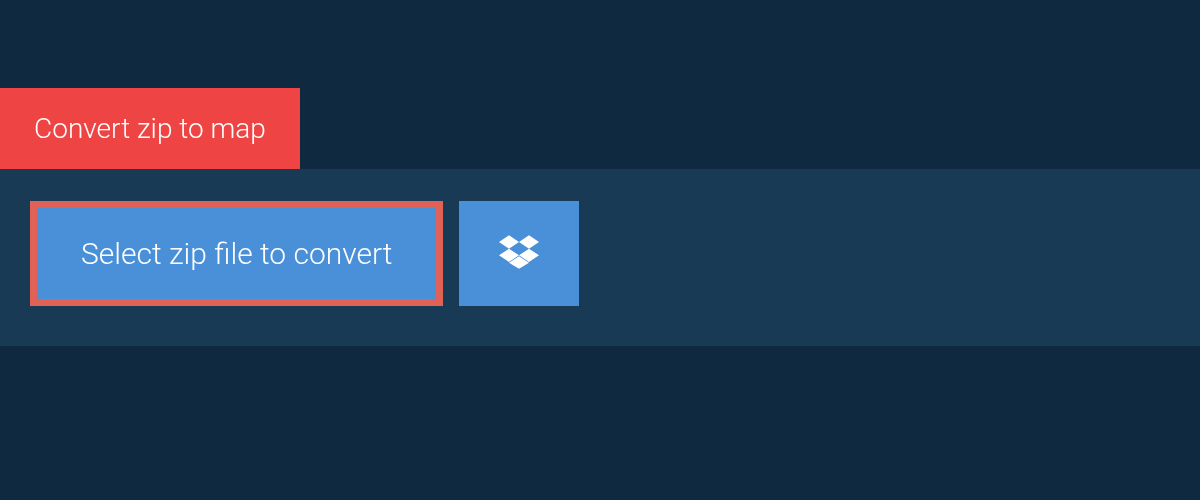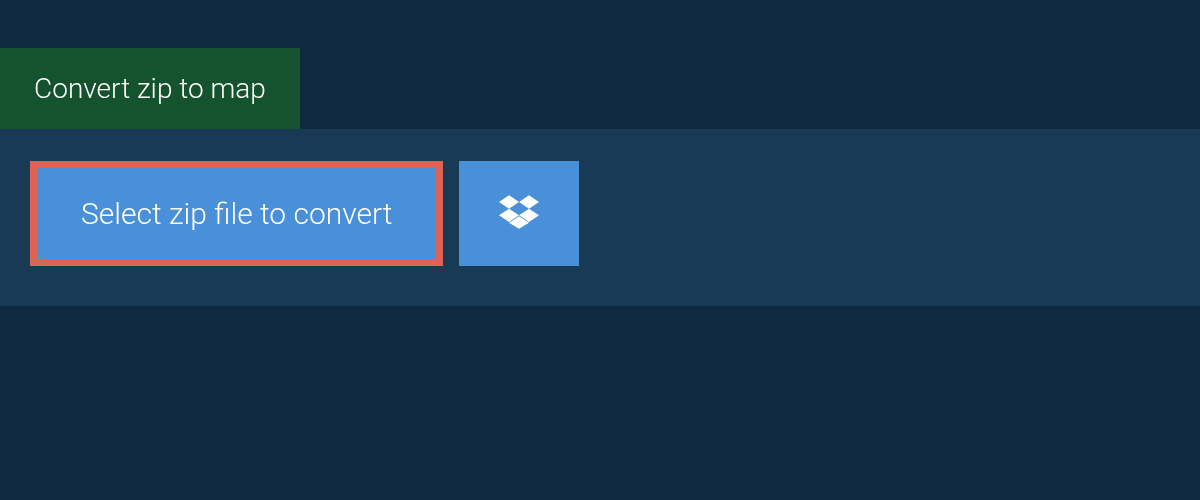--- a/index.html
+++ b/index.html
@@ -9,26 +9,26 @@
     }
     body {
       width: 1200px;
       height: 500px;
       background: #0f2a40;
       font-family: -apple-system, BlinkMacSystemFont, "Segoe UI", Roboto, sans-serif;
       overflow: hidden;
     }
     .tab {
       display: inline-block;
-      background: #14532d;
+      background: #ef4444;
       color: #ffffff;
       font-size: 28px;
       font-weight: 300;
       padding: 24px 34px;
-      margin-top: 48px;
+      margin-top: 88px;
     }
     .panel {
       background: #183a54;
       width: 100%;
       padding: 32px 42px 40px 30px;
     }
     .button-row {
       display: flex;
       gap: 16px;
     }

